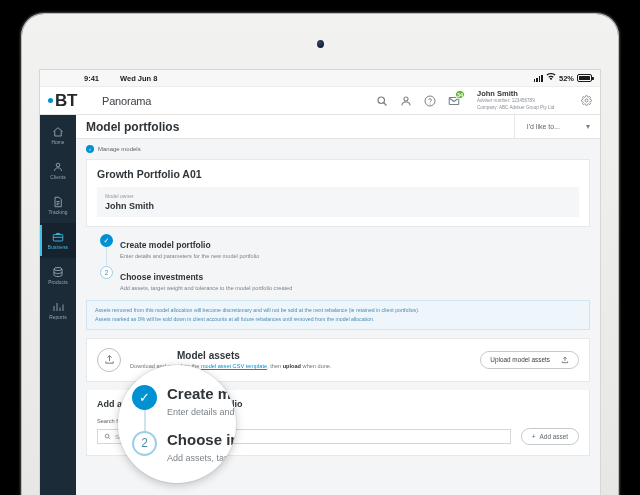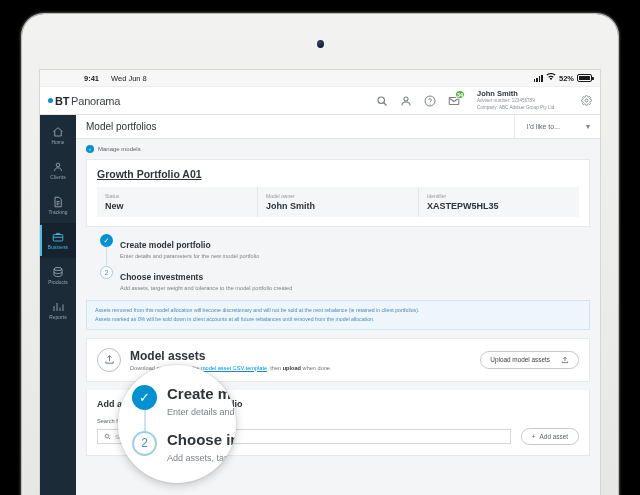--- a/index.html
+++ b/index.html
@@ -42,22 +42,22 @@
 
   
   .statusbar {
     height: 17px;
     background: #f7f7f7;
     display: flex; align-items: center;
     padding: 0 8px;
     font-size: 7.5px; font-weight: bold; color: #1a1a1a;
     border-bottom: 1px solid #ececec;
   }
-  .sb-time { margin-right: 12px; padding-left: 36px; }
-  .sb-date { font-weight: normal; }
+  .sb-time { margin-right: 21px; padding-left: 36px; }
+  .sb-date { font-weight: bold; }
   .sb-right { margin-left: auto; display: flex; align-items: center; gap: 3px; }
   .sig-bars { display: flex; align-items: flex-end; gap: 1px; height: 7px; }
   .sig-bars i { width: 1.6px; background: #1a1a1a; display: block; }
   .sig-bars i:nth-child(1){height:2.5px}
   .sig-bars i:nth-child(2){height:4px}
   .sig-bars i:nth-child(3){height:5.5px}
   .sig-bars i:nth-child(4){height:7px}
   .batt {
     width: 15px; height: 7.5px;
     border: 1px solid #1a1a1a; border-radius: 2px;
@@ -72,22 +72,22 @@
   
   .appbar {
     height: 28px;
     background: #ffffff;
     border-bottom: 1px solid #e3e3e3;
     display: flex; align-items: center;
     padding: 0 8px;
   }
   .logo { display: flex; align-items: center; gap: 2px; }
   .logo-dot { width:5px; height:5px; background:#0091d2; border-radius:50%; display:block; }
-  .logo-bt { font-size: 11px; font-weight: bold; color: #23282c; letter-spacing:-.3px; }
-  .logo-pan { font-size: 11px; color: #3d4348; letter-spacing:-.2px; }
+  .logo-bt { font-size: 17px; font-weight: bold; color: #23282c; letter-spacing:-.3px; }
+  .logo-pan { font-size: 11px; color: #3d4348; letter-spacing:-.2px;margin-left:23px; }
 
   .appbar-right { margin-left:auto; display:flex; align-items:center; gap:9px; }
   .icon-btn {
     width: 15px; height: 15px;
     display:flex; align-items:center; justify-content:center;
     color: #7a8288; position: relative;
   }
   .icon-btn svg { width: 12px; height: 12px; }
   .mail-badge {
     position:absolute; top:-3px; right:-4px;
@@ -134,21 +134,21 @@
   }
 
   
   .content { flex:1; background:#f4f5f6; overflow:hidden; position:relative; }
 
   .page-head {
     height: 24px; background:#ffffff;
     border-bottom:1px solid #e3e3e3;
     display:flex; align-items:center; padding:0 10px;
   }
-  .page-title { font-size:10px; color:#2e3438; font-weight:400; }
+  .page-title { font-size:12px; color:#2e3438; font-weight:700; }
   .ild-like {
     margin-left:auto; display:flex; align-items:center; gap:26px;
     border-left:1px solid #e7e7e7; padding-left:12px; height:100%;
   }
   .ild-label { font-size:7px; color:#5e666c; }
   .ild-caret { color:#7a8288; font-size:8px; }
 
   .crumb-row { padding: 6px 10px 0 10px; display:flex; align-items:center; gap:4px; }
   .crumb-circle {
     width:8px; height:8px; border-radius:50%;
@@ -158,21 +158,21 @@
   }
   .crumb-text { font-size:6px; color:#5e666c; }
 
   .scroll-area { padding: 6px 10px 0 10px; }
 
   
   .pcard {
     background:#ffffff; border:1px solid #e7e8e9;
     padding: 8px 10px 9px 10px;
   }
-  .pcard-title { font-size:10.5px; color:#2e3438; font-weight:600; margin-bottom:7px;text-decoration:underline; }
+  .pcard-title { font-size:10.5px; color:#2e3438; font-weight:600; margin-bottom:7px; }
   .pstrip {
     background:#f5f6f7; display:flex; align-items:stretch;
   }
   .pfield {
     flex:1; padding: 6px 8px;
     border-right:1px solid #e4e6e8;
   }
   .pfield:last-child { border-right:none; }
   .pfield-label { font-size:5px; color:#949a9f; margin-bottom:2px; }
   .pfield-value { font-size:9px; color:#2e3438; font-weight:600; line-height:1.15; }
@@ -210,21 +210,21 @@
     margin-top:8px; padding: 9px 10px;
     display:flex; align-items:center; gap:9px;
   }
   .ma-circle {
     width:24px; height:24px; border-radius:50%;
     border:1px solid #b9c0c5; color:#5e666c;
     display:flex; align-items:center; justify-content:center;
     flex-shrink:0;
   }
   .ma-circle svg { width:11px; height:11px; }
-  .ma-title { font-size:12px; color:#2e3438; font-weight:600; }
+  .ma-title { font-size:10px; color:#2e3438; font-weight:600;margin-left:47px; }
   .ma-sub { font-size:5.6px; color:#6f767c; margin-top:2px; }
   .ma-sub a { color:#0091d2; text-decoration:underline; }
   .ma-sub b { color:#2e3438; }
   .upload-btn {
     margin-left:auto; display:flex; align-items:center; gap:11px;
     border:1px solid #c3c9cd; border-radius:11px;
     padding: 4px 9px; font-size:6.4px; color:#3d4348;
     background:#fff; white-space:nowrap;
   }
   .upload-btn svg { width:8px; height:8px; color:#3d4348; }
@@ -424,30 +424,22 @@
           <span class="crumb-circle">‹</span>
           <span class="crumb-text">Manage models</span>
         </div>
 
         <div class="scroll-area">
 
           <section class="pcard">
             <div class="pcard-title">Growth Portfolio A01</div>
             <div class="pstrip">
               <div class="pfield">
-                <div class="pfield-label">Status</div>
-                <div class="pfield-value">New</div>
-              </div>
-              <div class="pfield">
                 <div class="pfield-label">Model owner</div>
                 <div class="pfield-value">John Smith</div>
-              </div>
-              <div class="pfield">
-                <div class="pfield-label">Identifier</div>
-                <div class="pfield-value">XASTEPW5HL35</div>
               </div>
             </div>
           </section>
 
           <div class="stepper">
             <div class="step">
               <span class="step-line"></span>
               <span class="step-marker done">✓</span>
               <span>
                 <span class="step-title">Create model portfolio</span>

